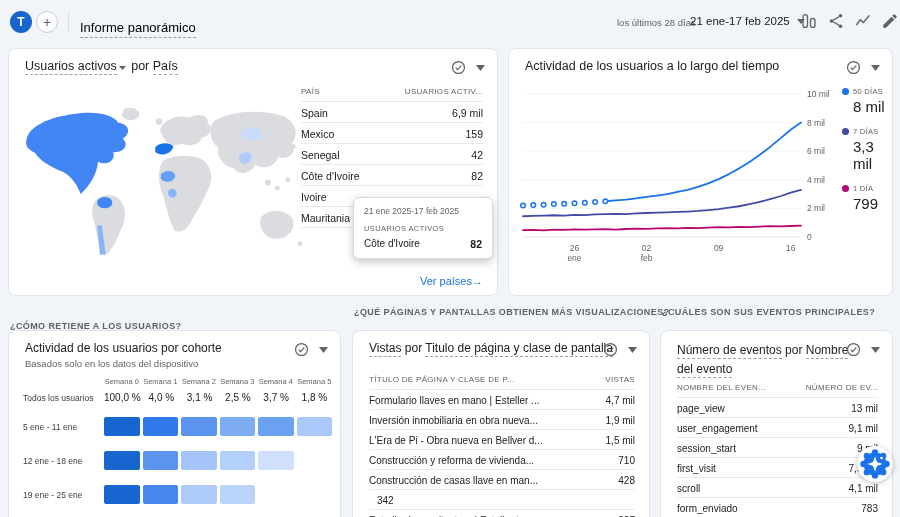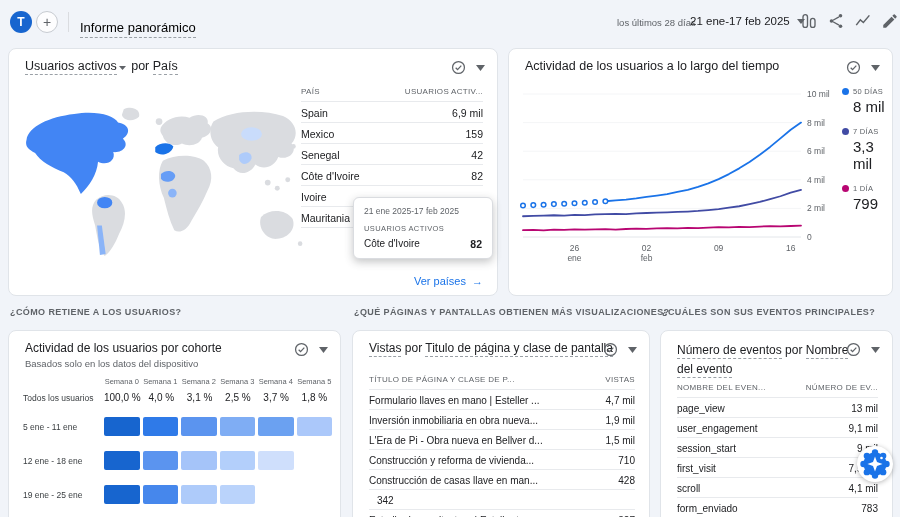--- a/index.html
+++ b/index.html
@@ -14,21 +14,21 @@
   .hdr-icons{position:absolute;left:800px;top:12px;display:flex;gap:9px;}
   .hdr-icon{width:18px;height:18px;cursor:pointer;}
   
   .card{position:absolute;background:#fff;border:1px solid #e0e4e9;border-radius:8px;box-sizing:border-box;padding-left:12px;}
   #card-geo{left:8px;top:48px;width:490px;height:248px;}
   #card-activity{left:508px;top:48px;width:385px;height:248px;}
   #card-cohort{left:8px;top:330px;width:333px;height:206px;}
   #card-pages{left:352px;top:330px;width:298px;height:206px;}
   #card-events{left:660px;top:330px;width:233px;height:206px;}
   .q-label{position:absolute;top:307px;font-size:9px;font-weight:bold;color:#5f6368;letter-spacing:.4px;}
-  #q-retain{left:10px;} #q-pages{left:354px;text-align:center;} #q-events{left:662px;}
+  #q-retain{left:10px;margin-top:14px;} #q-pages{left:354px;text-align:center;} #q-events{left:662px;}
   .card-title{position:absolute;left:16px;top:10px;font-size:12.5px;color:#202124;}
   #card-cohort .card-title,#card-pages .card-title,#card-events .card-title{font-size:12px;}
   #card-events .card-title{width:178px;line-height:1.55;}
   .dim{border-bottom:1px dashed #9aa0a6;padding-bottom:1px;cursor:pointer;}
   .caret-sm{display:inline-block;margin:0 2px;}
   .card-actions{position:absolute;top:11px;right:12px;display:flex;align-items:center;gap:10px;}
   .icon-btn{cursor:pointer;display:flex;align-items:center;}
   
   .kv-table{position:absolute;}
   .kv-header{display:flex;justify-content:space-between;font-size:8px;color:#5f6368;letter-spacing:.3px;padding:4px 0 5px;border-bottom:1px solid #e8eaed;}
@@ -39,21 +39,21 @@
   #geo-table .kv-row{font-size:10.5px;}
   #pages-table{left:16px;top:40px;width:266px;}
   #events-table{left:16px;top:48px;width:201px;}
   
   .map-wrap{position:absolute;left:8px;top:36px;width:286px;height:200px;}
   .tooltip{position:absolute;left:344px;top:148px;width:140px;background:#fff;border:1px solid #dadce0;border-radius:6px;box-shadow:0 3px 8px rgba(60,64,67,.3);padding:8px 10px;z-index:6;box-sizing:border-box;}
   .tt-date{font-size:8.5px;color:#5f6368;}
   .tt-metric{font-size:7.5px;color:#5f6368;letter-spacing:.4px;margin-top:8px;}
   .tt-row{display:flex;justify-content:space-between;margin-top:5px;font-size:10px;color:#202124;}
   .tt-value{font-weight:bold;font-size:10.5px;}
-  .footer-link{position:absolute;right:14px;bottom:8px;color:#1a73e8;font-size:11px;display:flex;align-items:center;gap:6px;cursor:pointer;}
+  .footer-link{position:absolute;right:14px;bottom:8px;color:#1a73e8;font-size:11px;display:flex;align-items:center;gap:0;cursor:pointer;}
   
   #activity-chart{position:absolute;left:0;top:0;}
   .tick{font-size:8.5px;fill:#5f6368;}
   .xtick{text-anchor:middle;}
   .legend{position:absolute;left:333px;top:38px;}
   .leg-entry{margin-bottom:12px;}
   .leg-top{display:flex;align-items:center;gap:4px;font-size:7.5px;color:#5f6368;letter-spacing:.3px;}
   .leg-dot{width:7px;height:7px;border-radius:50%;flex:none;}
   .leg-value{font-size:15px;color:#202124;margin:2px 0 0 11px;}
   

